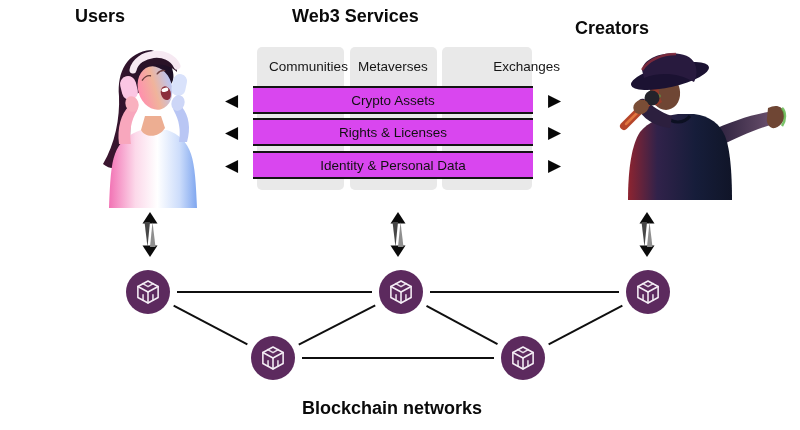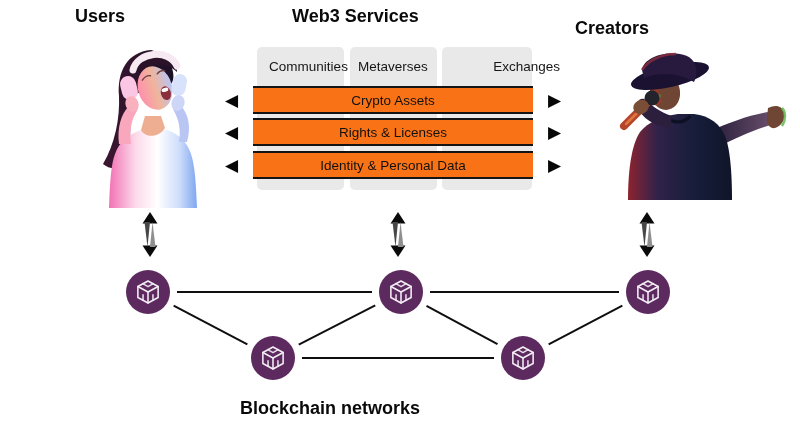--- a/index.html
+++ b/index.html
@@ -1,32 +1,32 @@
 <!DOCTYPE html>
 <html><head>
 <meta charset="utf-8">
 <style>
   html,body{margin:0;padding:0;background:#ffffff;}
   .stage{position:relative;width:800px;height:430px;background:#ffffff;overflow:hidden;
          font-family:"Liberation Sans",sans-serif;color:#0a0a0a;}
   .abs{position:absolute;}
   .title{position:absolute;font-weight:700;font-size:18px;text-align:left;color:#0a0a0a;}
-  .footer-title{position:absolute;font-weight:700;font-size:18px;text-align:left;color:#0a0a0a;}
+  .footer-title{position:absolute;font-weight:700;font-size:18px;text-align:center;color:#0a0a0a;}
 
   
   .col{position:absolute;top:47px;height:143px;background:#e9e9e9;border-radius:5px;}
   .tab-label{position:absolute;top:47px;height:40px;line-height:40px;text-align:center;
              font-size:13.5px;color:#161616;padding-left:8px;}
 
   
   .bar-row{position:absolute;left:223px;width:340px;height:28px;display:flex;align-items:center;}
   .arr{width:28px;font-size:17px;line-height:1;color:#070707;}
   .arr.left{text-align:left;padding-left:2px;}
   .arr.right{text-align:right;padding-right:2px;}
-  .bar{width:280px;height:24px;background:#f97316;border-top:2px solid #141414;
+  .bar{width:280px;height:24px;background:#d946ef;border-top:2px solid #141414;
        border-bottom:2px solid #141414;display:flex;align-items:center;justify-content:center;
        font-size:13.5px;color:#111111;}
 
   .edge{stroke:#0f0f0f;stroke-width:2;}
 </style>
 </head>
 <body>
 
 <div class="stage">
 

